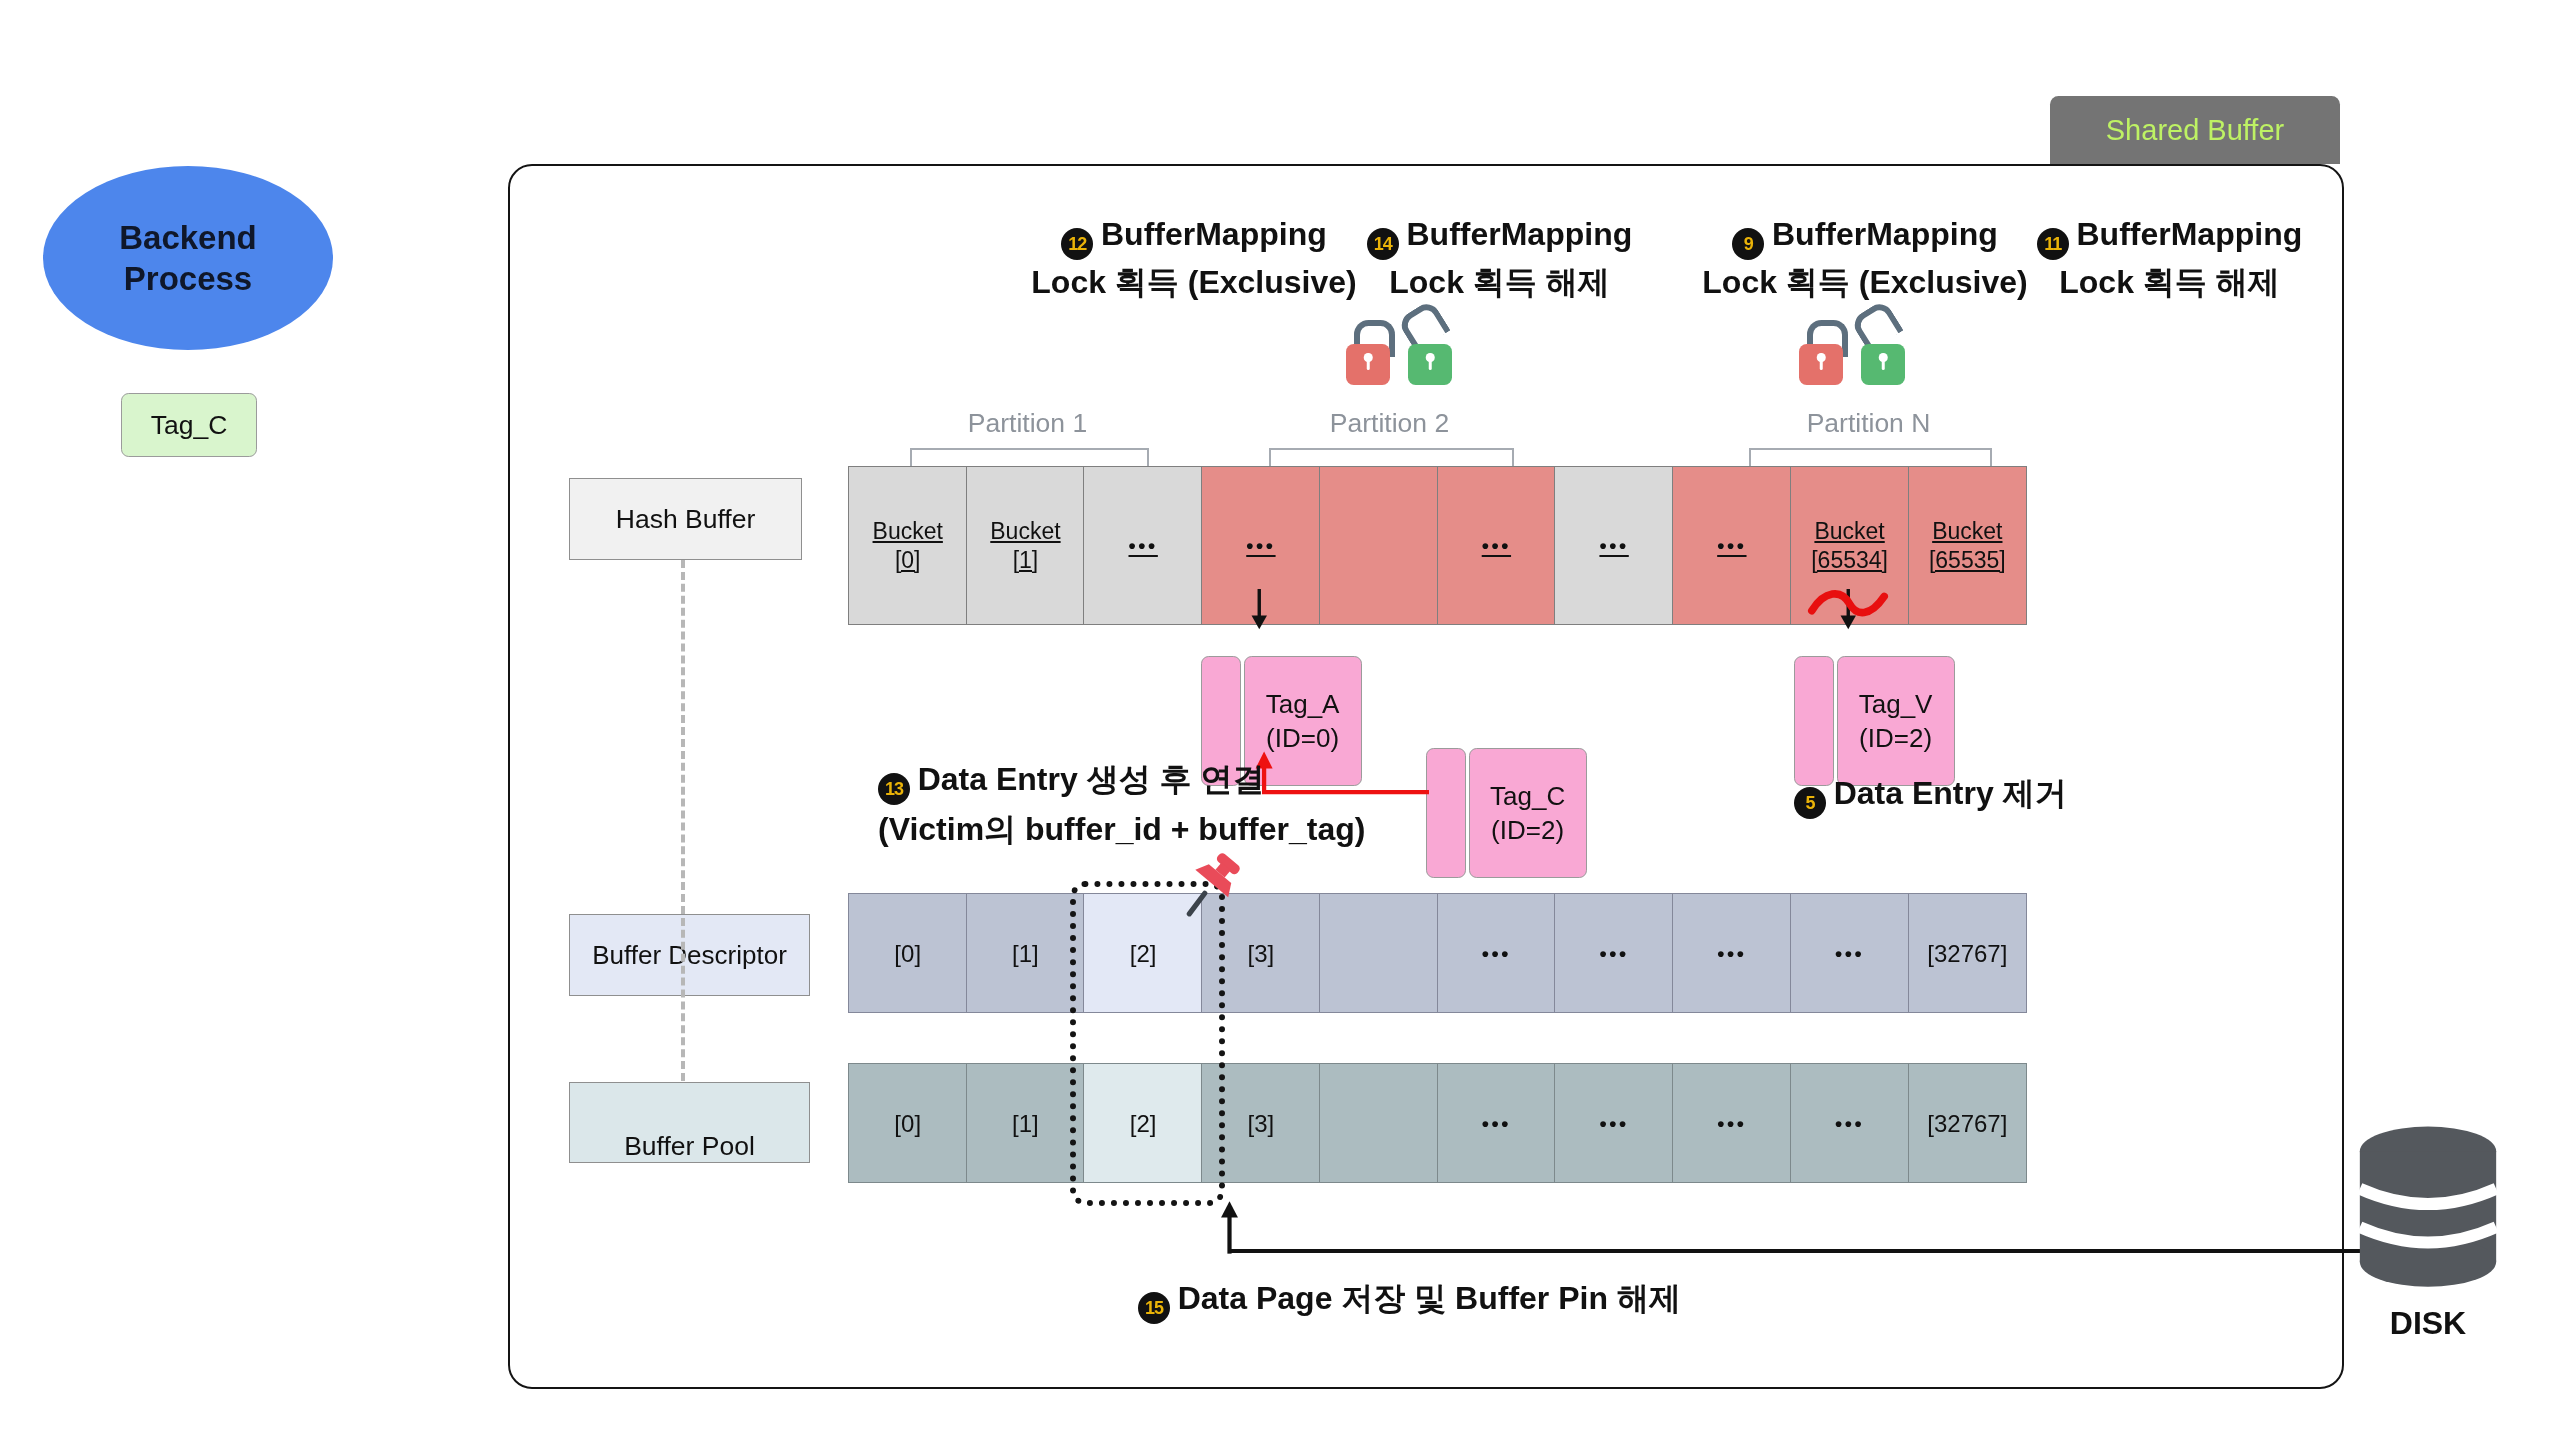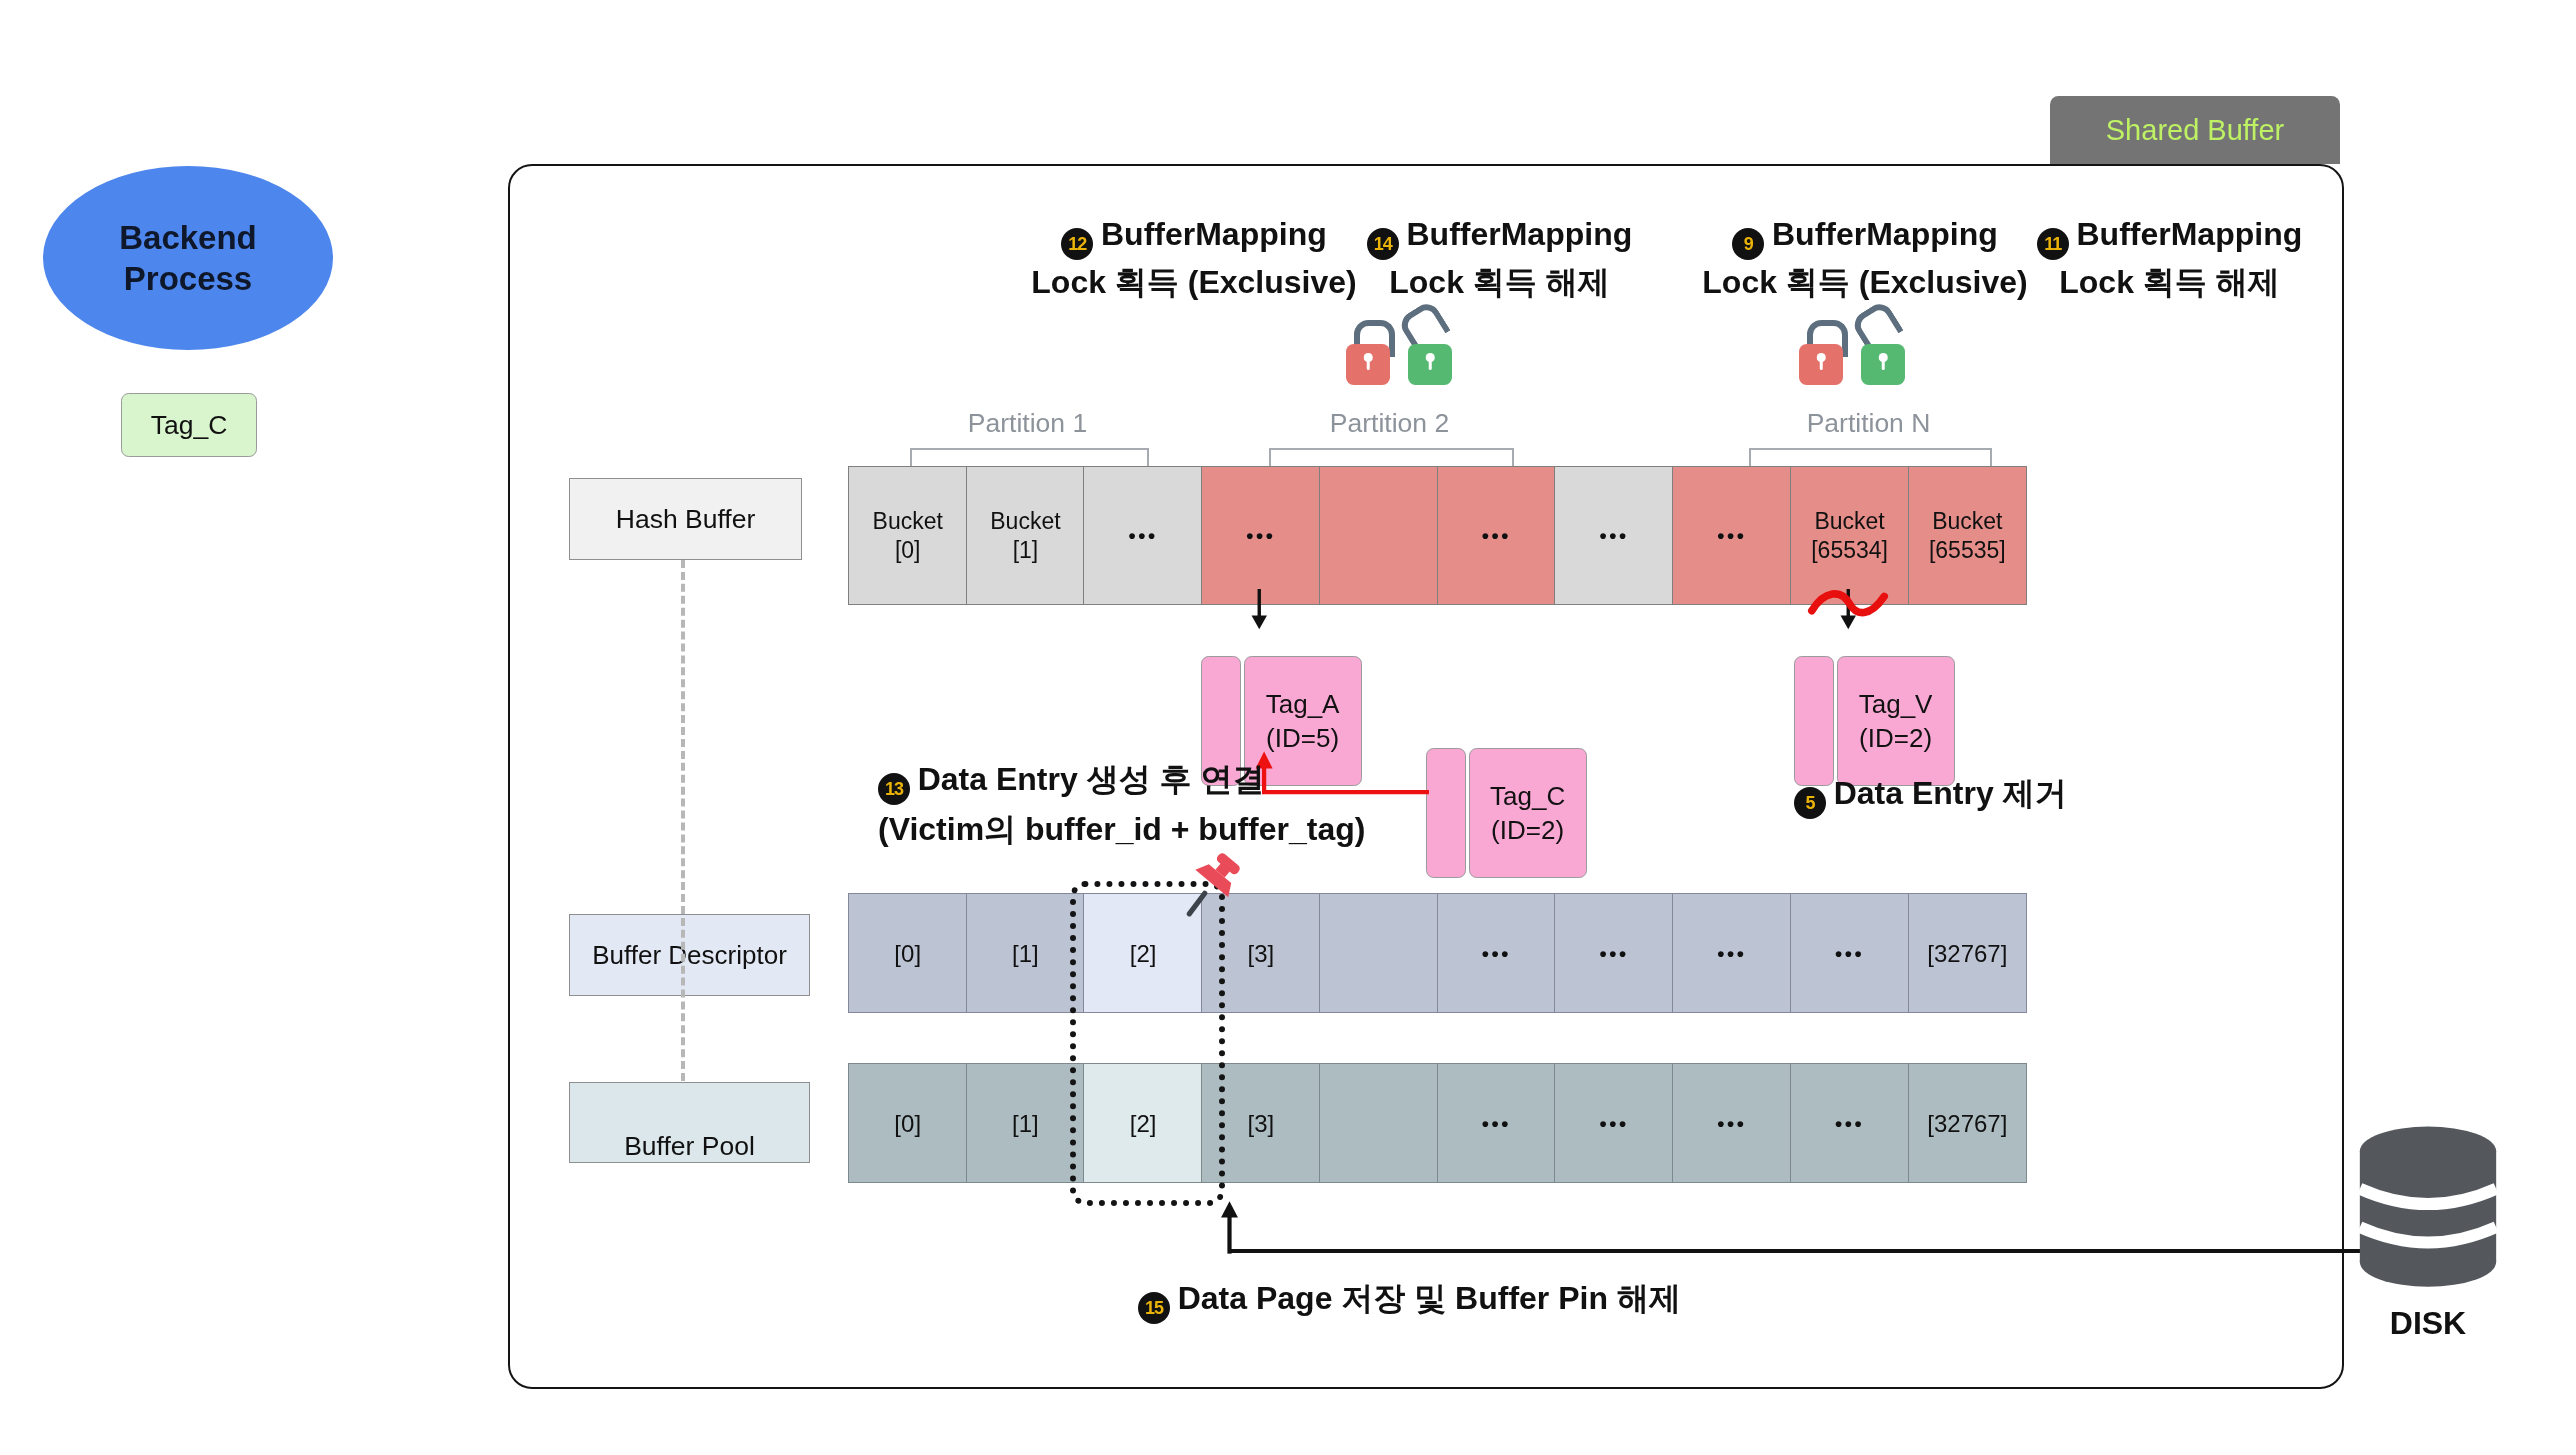--- a/index.html
+++ b/index.html
@@ -46,21 +46,21 @@
   
   .ptn-label{top:408px;color:#8d939b;font-size:26.5px;text-align:center;}
   .bracket{top:448px;height:22px;border:2.6px solid #a6abb2;border-bottom:none;}
   .p1l{left:910px;width:235px;} .p2l{left:1269px;width:241px;} .pnl{left:1749px;width:239px;}
 
   
   .row{display:flex;left:848px;width:1179px;}
   .cell{flex:1 1 0;border:1.7px solid #7f7f7f;margin-left:-1.7px;display:flex;flex-direction:column;
         align-items:center;justify-content:center;font-size:23px;line-height:29px;text-align:center;}
   .cell:first-child{margin-left:0;}
-  .hash-row{top:466px;height:139px;}
+  .hash-row{top:466px;height:159px;text-decoration:underline;}
   .hash-gray{background:#d9d9d9;}
   .hash-red{background:#e58d89;}
   .desc-row{top:893px;height:120px;}
   .desc-row .cell{background:#bcc3d3;border-color:#84889a;font-size:24px;}
   .desc-row .cell.hl{background:#e3e8f6;}
   .pool-row{top:1063px;height:120px;}
   .pool-row .cell{background:#acbcc0;border-color:#7d898c;font-size:24px;}
   .pool-row .cell.hl{background:#dfeaed;}
   .dots{font-weight:bold;letter-spacing:2.6px;font-size:20.5px;}
 
@@ -202,21 +202,21 @@
   <polygon points="12,47 3,31 21,31" fill="#111"></polygon>
 </svg>
 <svg class="abs" style="left:1807px;top:588px;" width="82" height="32" viewBox="0 0 96 38">
   <path d="M5,27 C20,3 40,1 50,19 C58,33 74,35 91,10" stroke="#e80f0f" stroke-width="9" fill="none" stroke-linecap="round"></path>
 </svg>
 
 <div class="abs tag-group tag-a">
   <div class="tag-cell tag-narrow"></div>
   <div class="tag-cell tag-main">
     <span>Tag_A</span>
-    <span>(ID=5)</span>
+    <span>(ID=0)</span>
   </div>
 </div>
 <div class="abs tag-group tag-v">
   <div class="tag-cell tag-narrow"></div>
   <div class="tag-cell tag-main">
     <span>Tag_V</span>
     <span>(ID=2)</span>
   </div>
 </div>
 <div class="abs tag-group tag-c2">

